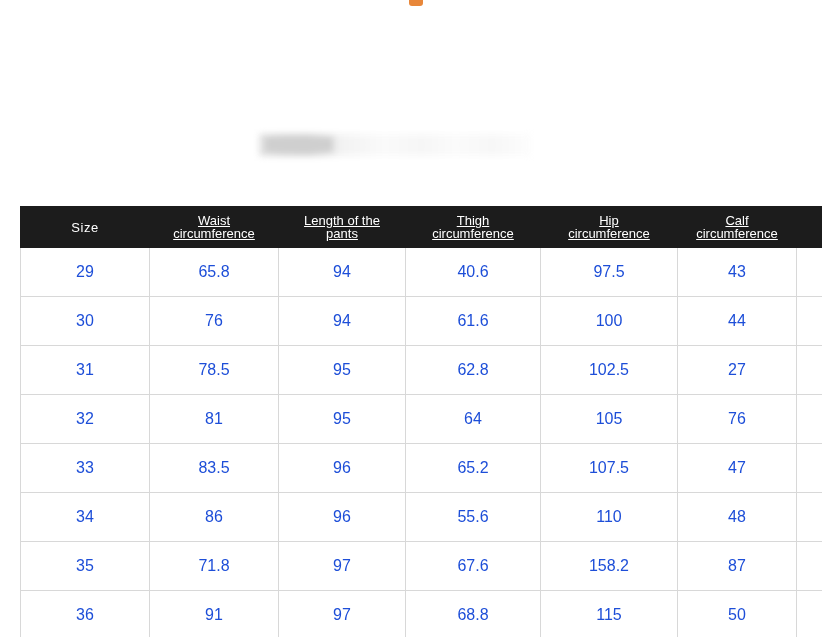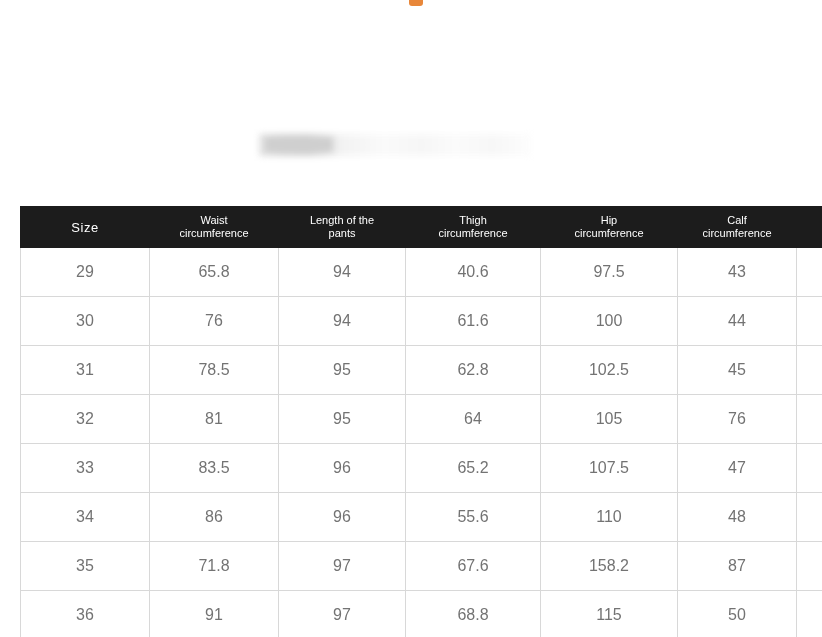--- a/index.html
+++ b/index.html
@@ -87,30 +87,31 @@
     border: 1px solid #1c1c1c;
     height: 40px;
     padding: 0 8px;
     font-weight: 400;
   }
   th.col-size {
     font-size: 13px;
     letter-spacing: 0.5px;
   }
   th.col-meas {
-    font-size: 11px;
+    font-size: 13px;
     line-height: 13px;
     text-align: left;
     padding-left: 10px;
     font-weight: 400;
+    text-decoration: underline;
   }
   table.size-table tbody td {
     height: 46px;
     font-size: 16px;
-    color: #737373;
+    color: #1d4ed8;
     background: #ffffff;
   }
   
   .fs-s { font-size: 14px; }
   .fs-m { font-size: 16px; }
   .fs-l { font-size: 18px; }
   .fs-xl { font-size: 19px; }
 </style>
 </head>
 <body>
@@ -170,21 +171,21 @@
         <td class="fs-l">100</td>
         <td class="fs-m">44</td>
         <td class="fs-l">18.7</td>
       </tr>
       <tr>
         <td class="fs-m">31</td>
         <td class="fs-l">78.5</td>
         <td class="fs-s">95</td>
         <td class="fs-m">62.8</td>
         <td class="fs-xl">102.5</td>
-        <td class="fs-m">45</td>
+        <td class="fs-m">27</td>
         <td class="fs-m">19.1</td>
       </tr>
       <tr>
         <td class="fs-l">32</td>
         <td class="fs-l">81</td>
         <td class="fs-m">95</td>
         <td class="fs-l">64</td>
         <td class="fs-l">105</td>
         <td class="fs-m">76</td>
         <td class="fs-l">19.5</td>

